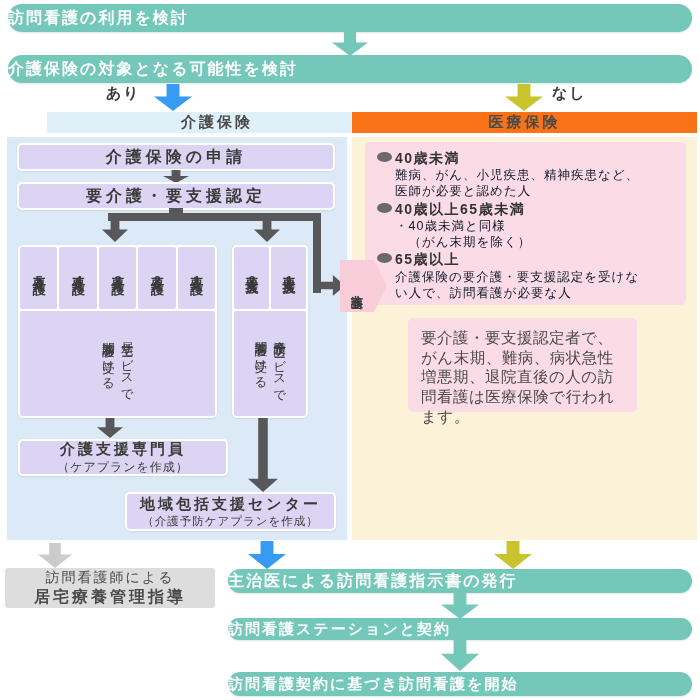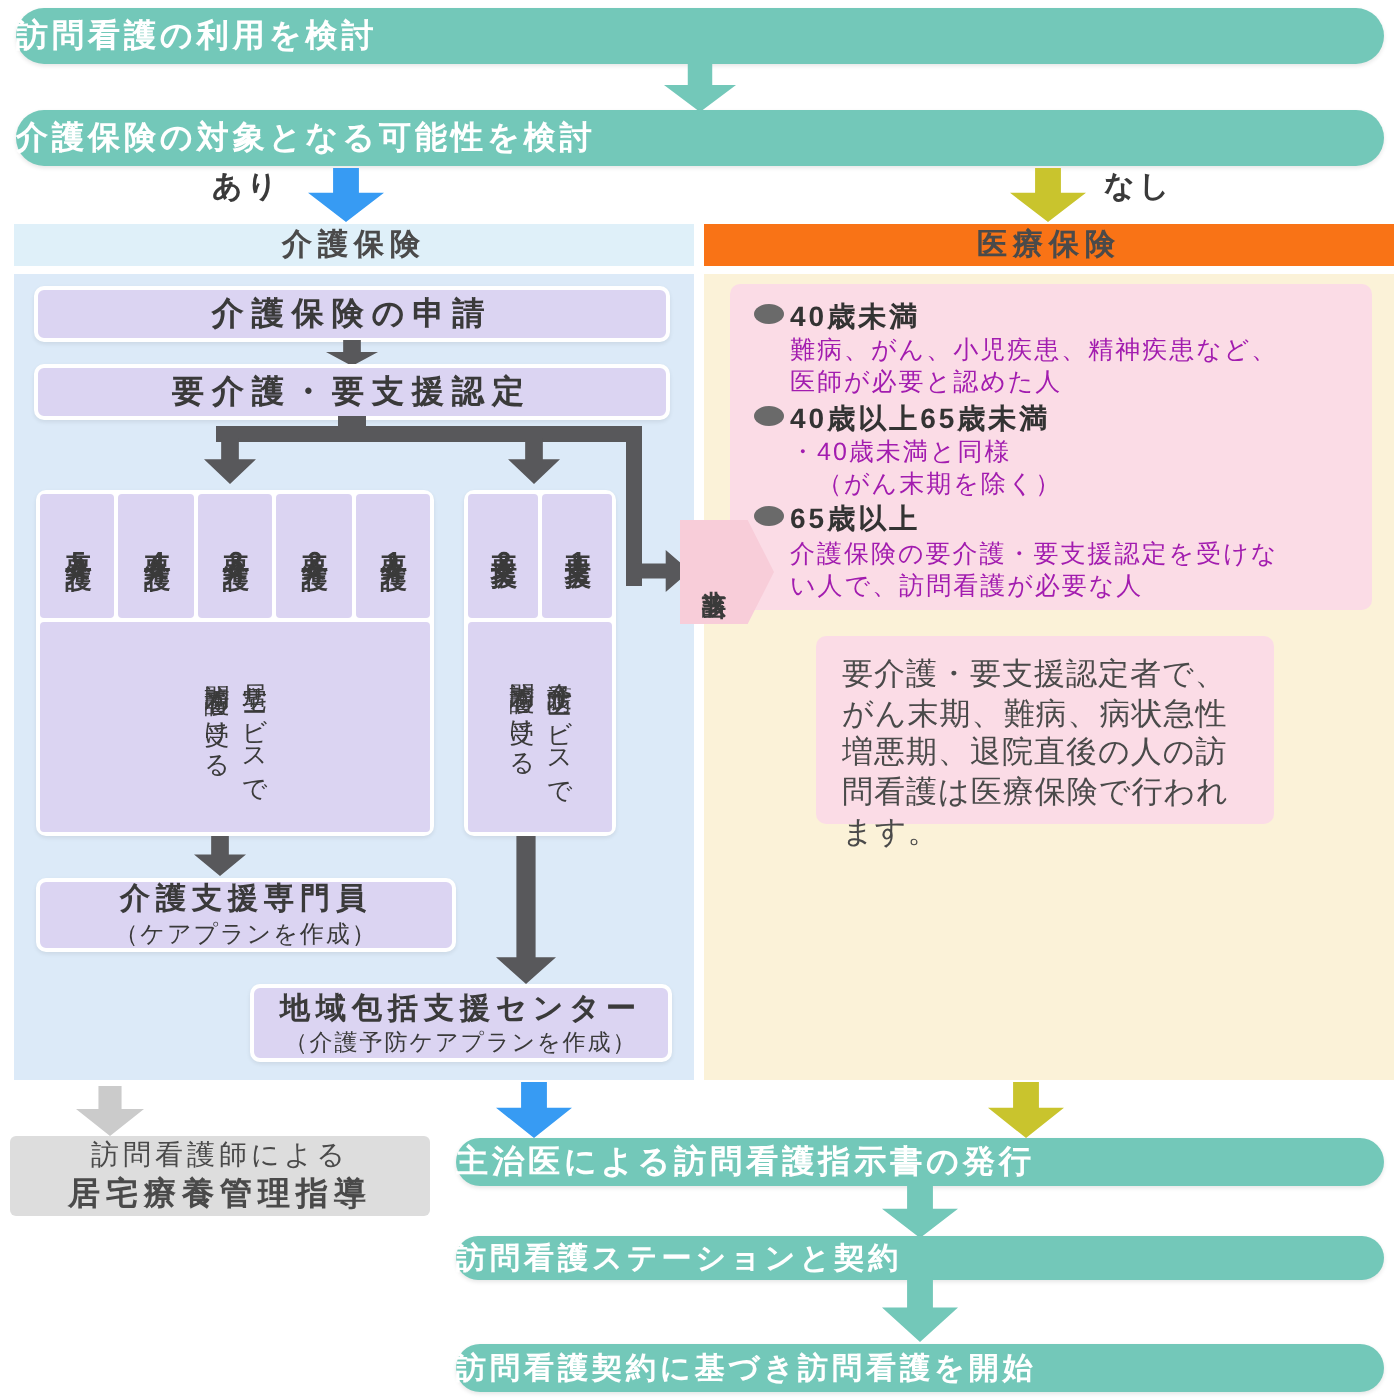--- a/index.html
+++ b/index.html
@@ -25,21 +25,21 @@
   .blue { background:#379bf3; }
   .yellow { background:#c9c42d; }
   .dark { background:#58585b; }
   .gray { background:#cbcbcb; }
   .bar { position:absolute; background:#58585b; }
   
   .panel-band {
     position:absolute; display:flex; align-items:center; justify-content:center;
     font-size:15px; font-weight:bold; letter-spacing:3px; color:#4a4a4a;
   }
-  .band-care { background:#dff0f9; }
+  .band-care { background:#dff0f9;margin-left:40px; }
   .band-med { background:#f97316; }
   .panel-body-care { position:absolute; background:#dceaf8; }
   .panel-body-med  { position:absolute; background:#fbf2d8; }
   
   .pbox {
     position:absolute; background:#dbd4f2; border:2px solid #ffffff; border-radius:5px;
     display:flex; align-items:center; justify-content:center;
     font-size:16px; font-weight:bold; letter-spacing:4px; color:#3a3a3a;
     box-shadow:0 1px 2px rgba(0,0,0,.08);
   }
@@ -68,21 +68,21 @@
   .vphrase {
     position:absolute; left:50%; top:50%; transform:translate(-50%,-50%);
     writing-mode:vertical-rl; text-orientation:upright;
     font-size:12.5px; letter-spacing:1px; line-height:1.5; color:#3a3a3a; white-space:nowrap;
   }
   
   .pinkbox { position:absolute; background:#fbdce6; border-radius:5px; }
   .elig { padding:7px 12px 6px 12px; }
   .elig-head { font-size:14px; font-weight:bold; letter-spacing:1.5px; color:#333; line-height:1.3; }
   .bullet-icon { display:inline-block; width:15px; height:10px; border-radius:50%; background:#6a6a6a; margin-right:3px; vertical-align:1px; }
-  .elig-line { font-size:12.5px; color:#a21caf; letter-spacing:1px; line-height:1.3; padding-left:18px; }
+  .elig-line { font-size:12.5px; color:#0f172a; letter-spacing:1px; line-height:1.3; padding-left:18px; }
   .notebox {
     position:absolute; background:#fbdce6; border-radius:5px; padding:10px 13px;
     font-size:15.5px; letter-spacing:0.5px; line-height:1.27; color:#4a4a4a;
   }
   .na-tag {
     position:absolute; background:#f8cdd9;
     clip-path:polygon(0 0,72% 0,100% 50%,72% 100%,0 100%);
     display:flex; align-items:center; justify-content:flex-start; padding-left:8px;
   }
   .na-text {

